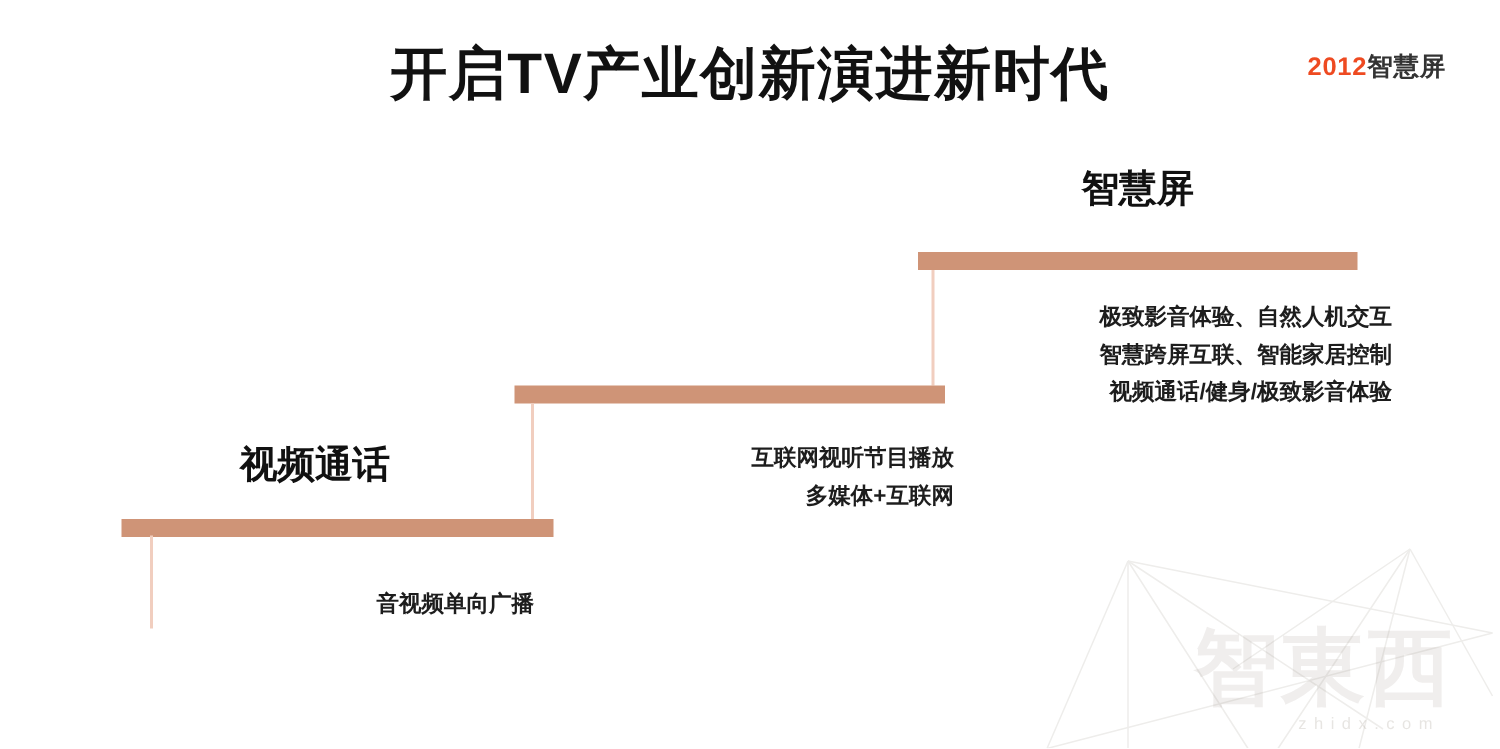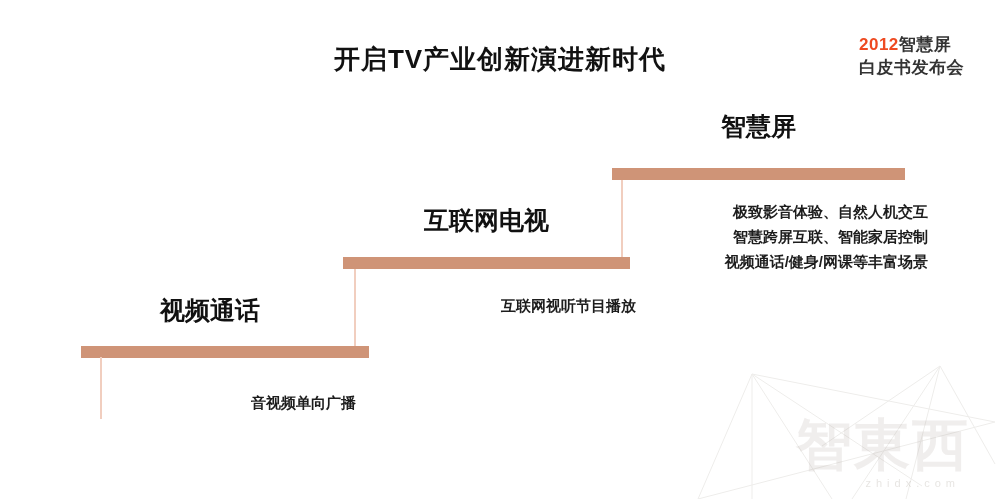--- a/index.html
+++ b/index.html
@@ -7,22 +7,22 @@
     --connector:#f1cebf;
     --accent:#ee4a21;
     --ink:#111111;
   }
   html,body{margin:0;padding:0;background:#ffffff;}
   .slide{
     position:relative;width:1000px;height:499px;background:#ffffff;overflow:hidden;
     font-family:"Liberation Sans","DejaVu Sans",sans-serif;
   }
   .title{
-    position:absolute;top:28px;left:0;right:0;margin:16px;text-align:center;
-    font-size:26px;font-weight:bold;color:var(--ink);letter-spacing:1px;line-height:1.2;
+    position:absolute;top:28px;left:0;right:0;margin:0;text-align:center;
+    font-size:38px;font-weight:bold;color:var(--ink);letter-spacing:1px;line-height:1.2;
   }
   .logo{
     position:absolute;top:33px;right:36px;font-weight:bold;font-size:17px;
     line-height:23px;color:#333333;letter-spacing:0.5px;white-space:nowrap;
   }
   .logo .accent{color:var(--accent);}
   .step-label{
     position:absolute;font-size:25px;font-weight:bold;color:var(--ink);
     text-align:center;line-height:28px;
   }
@@ -62,37 +62,36 @@
 </style>
 </head>
 <body>
 
 <div class="slide">
 
   <h1 class="title">开启TV产业创新演进新时代</h1>
 
   <div class="logo">
     <div><span class="accent">2012</span><span>智慧屏</span></div>
-    <div>白皮书发布会</div>
   </div>
 
   <div class="step-label s3-label">智慧屏</div>
   <div class="bar s3-bar"></div>
   <div class="connector c3"></div>
   <div class="desc s3-desc">
     <div>极致影音体验、自然人机交互</div>
     <div>智慧跨屏互联、智能家居控制</div>
-    <div>视频通话/健身/网课等丰富场景</div>
+    <div>视频通话/健身/极致影音体验</div>
   </div>
 
-  <div class="step-label s2-label">互联网电视</div>
   <div class="bar s2-bar"></div>
   <div class="connector c2"></div>
   <div class="desc s2-desc">
     <div>互联网视听节目播放</div>
+    <div>多媒体+互联网</div>
   </div>
 
   <div class="step-label s1-label">视频通话</div>
   <div class="bar s1-bar"></div>
   <div class="connector c1"></div>
   <div class="desc s1-desc">
     <div>音视频单向广播</div>
   </div>
 
   <div class="watermark">

